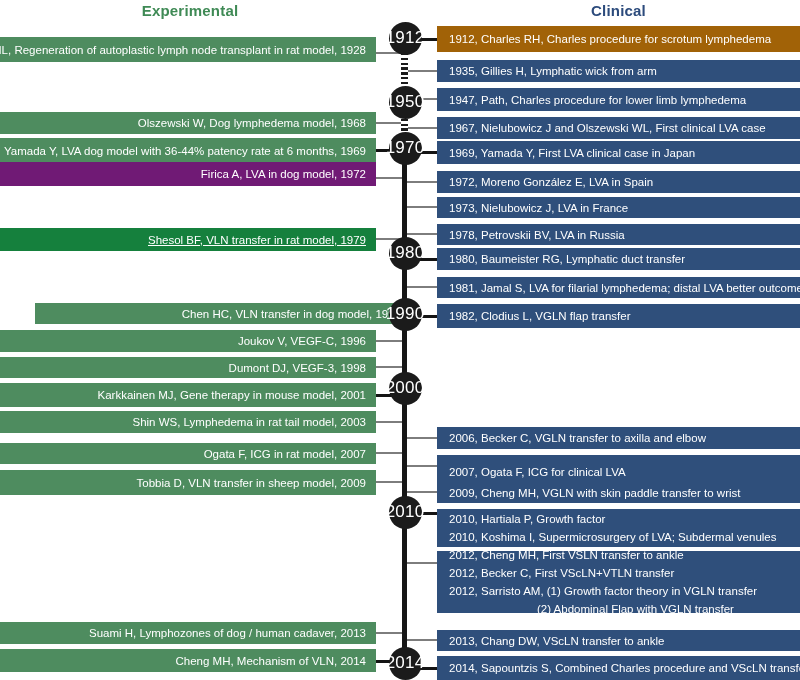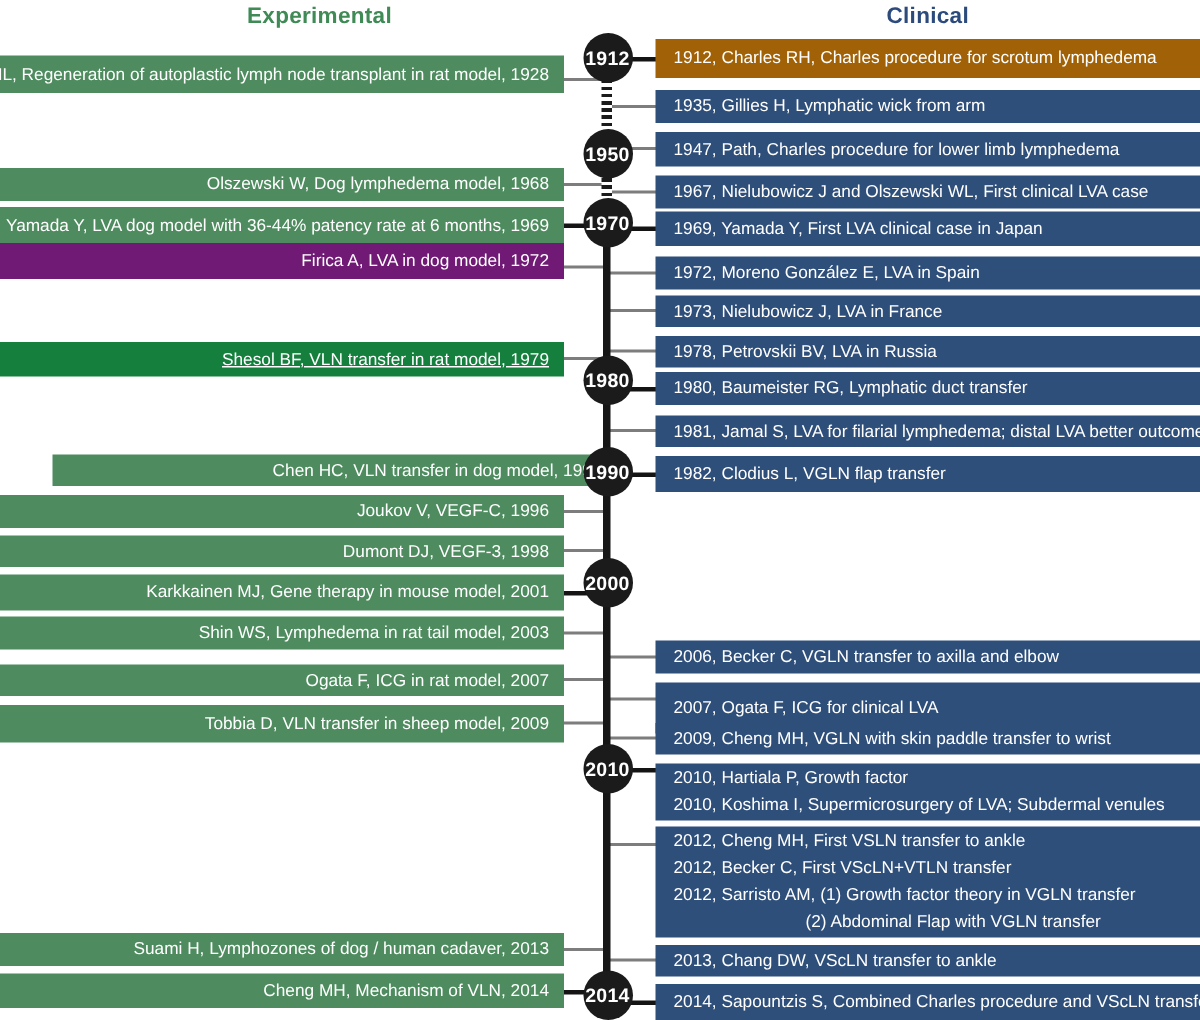--- a/index.html
+++ b/index.html
@@ -4,34 +4,34 @@
 <style>
   html,body{margin:0;padding:0;background:#ffffff;}
   .canvas{
     position:relative;width:800px;height:680px;background:#ffffff;overflow:hidden;
     font-family:"Liberation Sans","DejaVu Sans",sans-serif;
   }
   .col-header{
     position:absolute;top:2px;font-size:15px;font-weight:bold;text-align:center;
     letter-spacing:.2px;
   }
-  .col-header.left{left:0;width:380px;margin-left:23px;}
+  .col-header.left{left:0;width:380px;}
   .col-header.right{left:437px;width:363px;}
   .spine{position:absolute;left:402px;width:5px;z-index:2;}
   .spine.solid{background:#161616;}
   .spine.dashed{
     left:401px;width:7px;
     background:repeating-linear-gradient(to bottom,#1b1b1b 0 2.4px,#ffffff 2.4px 4.8px);
   }
   .connector{position:absolute;z-index:1;}
   .connector.gray{height:2px;background:#7d7d7d;}
   .connector.black{height:3px;background:#141414;}
   .year-circle{
     position:absolute;width:33px;height:33px;border-radius:50%;background:#1b1b1b;
-    color:#ffffff;font-size:13px;font-weight:bold;display:flex;align-items:center;
+    color:#ffffff;font-size:17px;font-weight:normal;display:flex;align-items:center;
     justify-content:center;z-index:3;letter-spacing:.2px;
   }
   .bar{
     position:absolute;color:#ffffff;font-size:11.5px;display:flex;flex-direction:column;
     justify-content:center;z-index:2;box-sizing:border-box;line-height:18px;
   }
   .bar.exp{left:0;width:376px;align-items:flex-end;padding-right:10px;text-align:right;}
   .bar.cli{left:437px;width:363px;align-items:flex-start;padding-left:12px;text-align:left;}
   .bar .bar-line{white-space:nowrap;}
   .bar .bar-line.indented{padding-left:88px;}
@@ -163,21 +163,21 @@
       <div class="bar cli" style="top: 455px; height: 34px; background: rgb(47, 79, 123);">
         <div class="bar-line">2007, Ogata F, ICG for clinical LVA</div>
       </div>
       <div class="bar cli" style="top: 482px; height: 21px; background: rgb(47, 79, 123);">
         <div class="bar-line">2009, Cheng MH, VGLN with skin paddle transfer to wrist</div>
       </div>
       <div class="bar cli" style="top: 509px; height: 38px; background: rgb(47, 79, 123);">
         <div class="bar-line">2010, Hartiala P, Growth factor</div>
         <div class="bar-line">2010, Koshima I, Supermicrosurgery of LVA; Subdermal venules</div>
       </div>
-      <div class="bar cli" style="top: 551px; height: 74px; background: rgb(47, 79, 123);">
+      <div class="bar cli" style="top: 551px; height: 62px; background: rgb(47, 79, 123);">
         <div class="bar-line">2012, Cheng MH, First VSLN transfer to ankle</div>
         <div class="bar-line">2012, Becker C, First VScLN+VTLN transfer</div>
         <div class="bar-line">2012, Sarristo AM, (1) Growth factor theory in VGLN transfer</div>
         <div class="bar-line indented">(2) Abdominal Flap with VGLN transfer</div>
       </div>
       <div class="bar cli" style="top: 630px; height: 21px; background: rgb(47, 79, 123);">
         <div class="bar-line">2013, Chang DW, VScLN transfer to ankle</div>
       </div>
       <div class="bar cli" style="top: 656px; height: 24px; background: rgb(47, 79, 123);">
         <div class="bar-line">2014, Sapountzis S, Combined Charles procedure and VScLN transfer</div>

